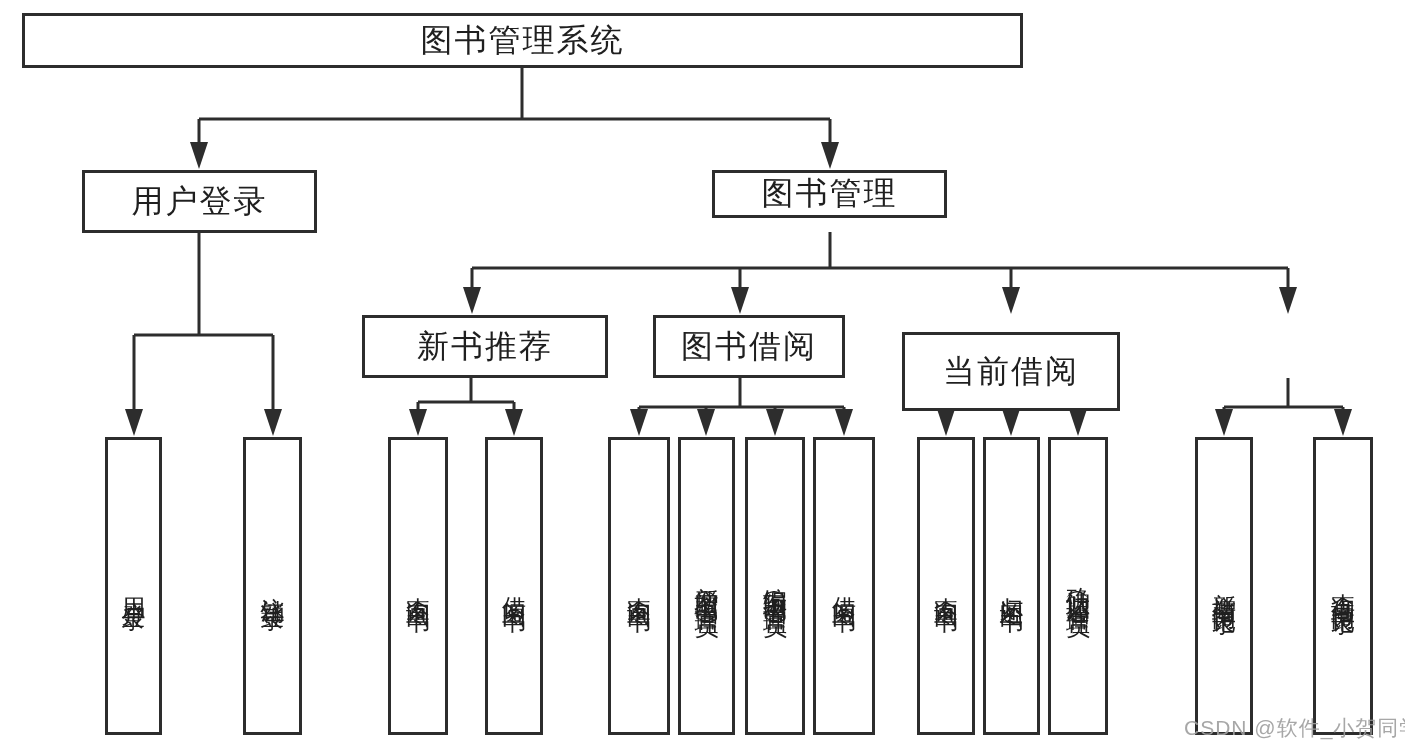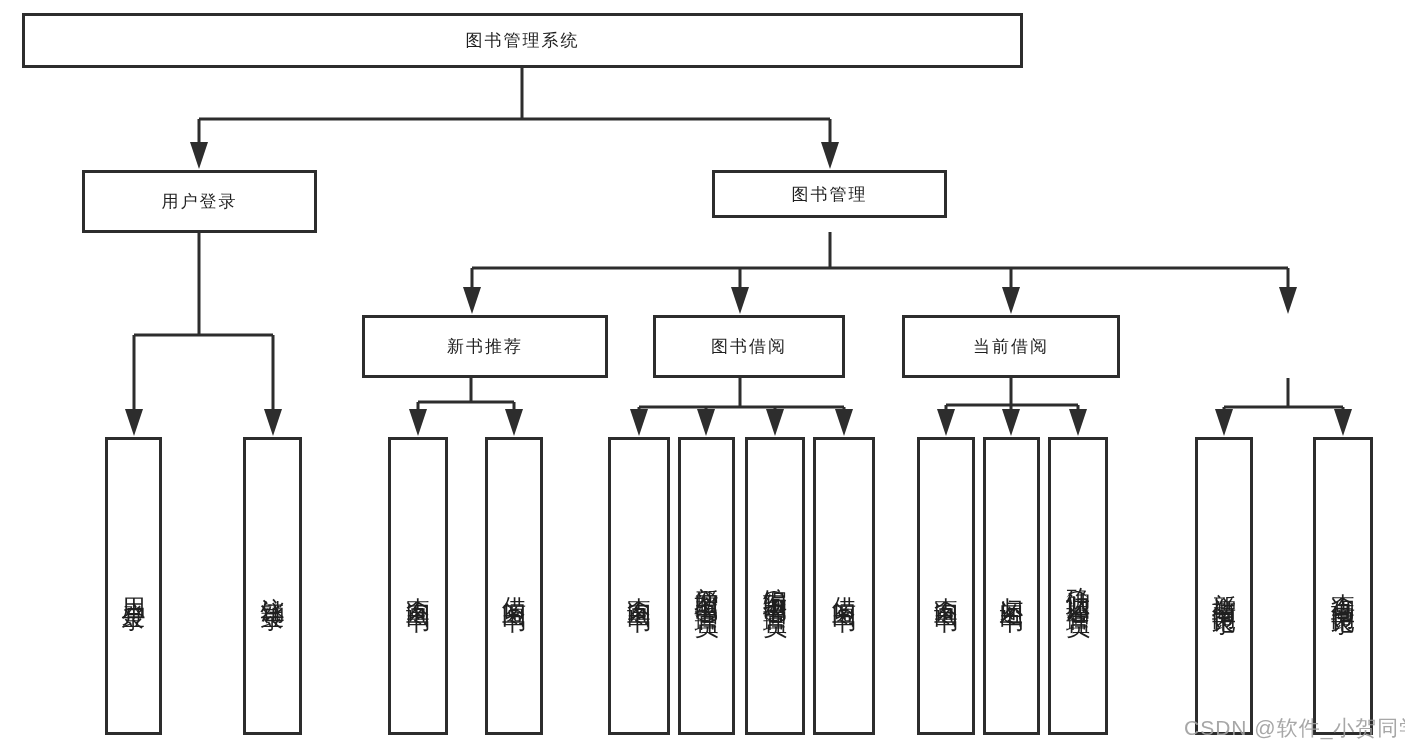--- a/index.html
+++ b/index.html
@@ -4,21 +4,21 @@
 <style>
   html,body{margin:0;padding:0;background:#ffffff;}
   #stage{
     position:relative;width:1405px;height:747px;background:#ffffff;
     font-family:"Liberation Sans","DejaVu Sans",sans-serif;overflow:hidden;
   }
   #connectors{position:absolute;left:0;top:0;width:1405px;height:747px;pointer-events:none;}
   .node{
     position:absolute;box-sizing:border-box;border:3px solid #2d2d2d;background:#ffffff;
     display:flex;align-items:center;justify-content:center;
-    color:#1f1f1f;font-size:17px;letter-spacing:2px;text-align:center;
+    color:#1f1f1f;font-size:32px;letter-spacing:2px;text-align:center;
   }
   .leaf{
     writing-mode:vertical-rl;text-orientation:mixed;
     letter-spacing:4px;white-space:nowrap;font-size:24px;line-height:1;
   }
   .watermark{
     position:absolute;left:1184px;top:714px;z-index:10;
     color:rgba(160,160,160,0.92);font-size:21px;letter-spacing:1px;white-space:nowrap;
   }
 </style>
@@ -60,21 +60,21 @@
     </g>
   </svg>
 
   <div class="node" style="left:22px;top:13px;width:1001px;height:55px;">图书管理系统</div>
 
   <div class="node" style="left:82px;top:170px;width:235px;height:63px;">用户登录</div>
   <div class="node" style="left:712px;top:170px;width:235px;height:48px;">图书管理</div>
 
   <div class="node" style="left:362px;top:315px;width:246px;height:63px;">新书推荐</div>
   <div class="node" style="left:653px;top:315px;width:192px;height:63px;">图书借阅</div>
-  <div class="node" style="left:902px;top:315px;width:218px;height:63px;">当前借阅</div>
+  <div class="node" style="left:902px;top:332px;width:218px;height:79px;">当前借阅</div>
 
   <div class="node leaf" style="left:105px;top:437px;width:57px;height:298px;">用户登录</div>
   <div class="node leaf" style="left:243px;top:437px;width:59px;height:298px;">注销登录</div>
 
   <div class="node leaf" style="left:388px;top:437px;width:60px;height:298px;">查询图书</div>
   <div class="node leaf" style="left:485px;top:437px;width:58px;height:298px;">借阅图书</div>
 
   <div class="node leaf" style="left:608px;top:437px;width:62px;height:298px;">查询图书</div>
   <div class="node leaf" style="left:678px;top:437px;width:57px;height:298px;">新增图书（管理员）</div>
   <div class="node leaf" style="left:745px;top:437px;width:60px;height:298px;">编辑图书（管理员）</div>

